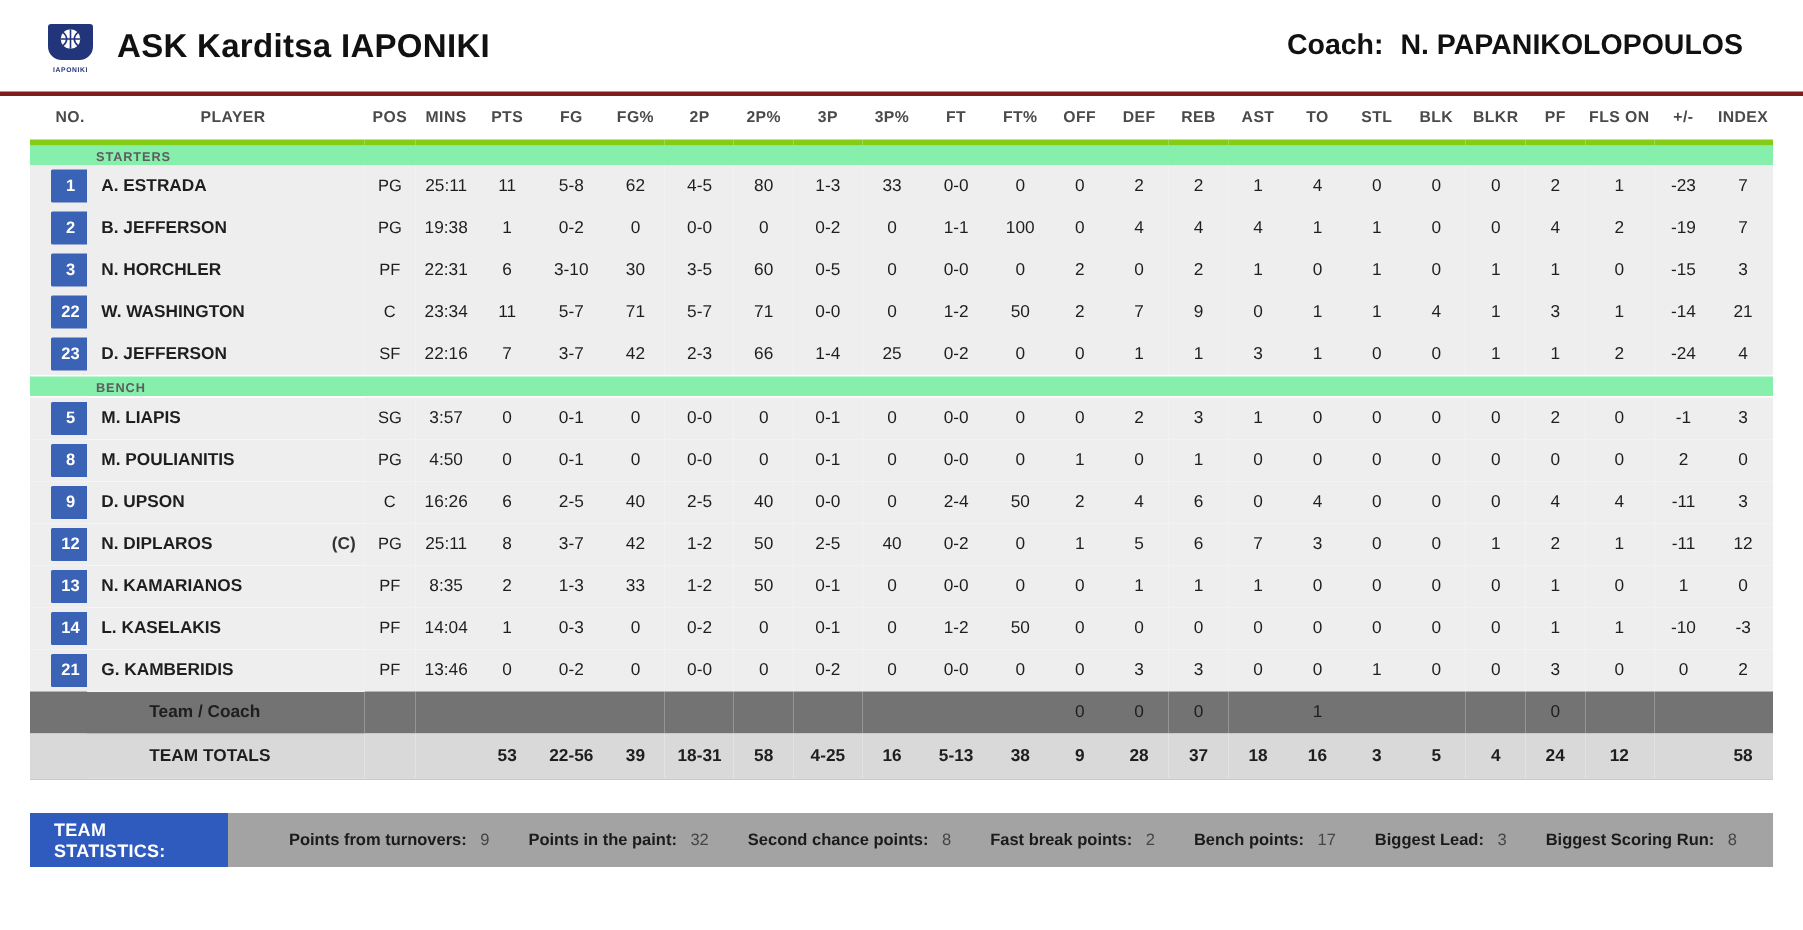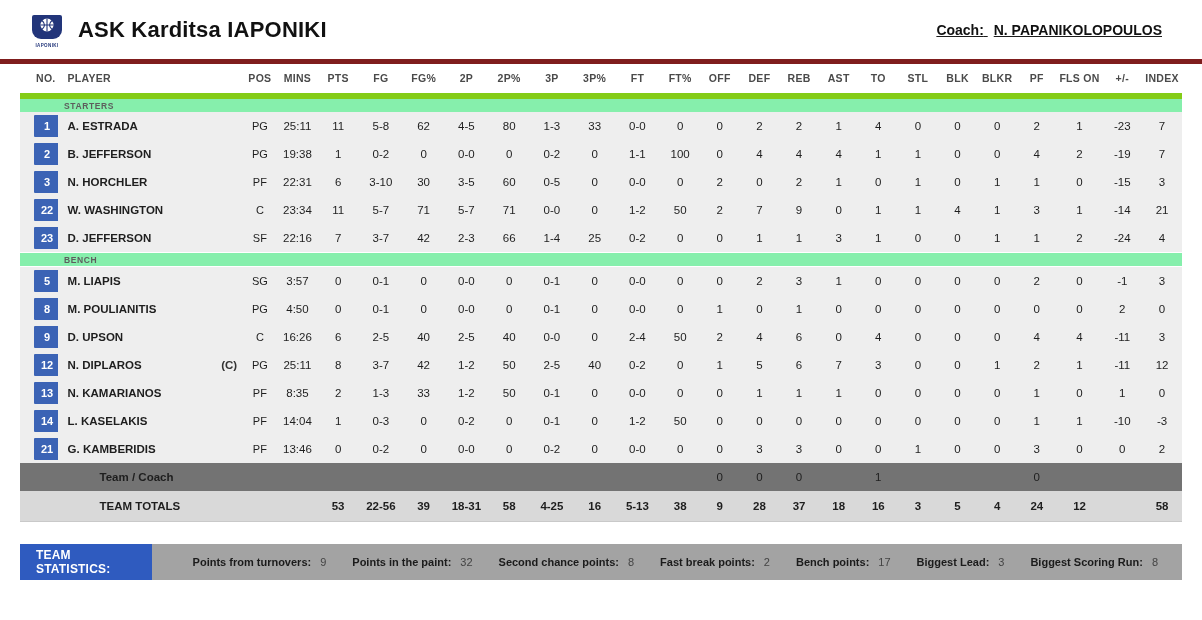--- a/index.html
+++ b/index.html
@@ -11,61 +11,61 @@
     color: #1b1b1b;
   }
   .page { width: 1202px; height: 620px; position: relative; overflow: hidden; }
 
   
   .header {
     height: 64px;
     display: flex;
     align-items: center;
     padding: 0 40px 0 30px;
-    border-bottom: 5px solid #7f1d1d;
+    border-bottom: 3px solid #7f1d1d;
   }
   .team-block { display: flex; align-items: center; gap: 14px; }
   .logo {
     width: 34px; height: 38px;
     position: relative;
     display: flex; flex-direction: column; align-items: center; justify-content: center;
   }
   .logo svg { display: block; }
   .team-name {
     font-size: 22px;
     font-weight: bold;
     letter-spacing: .2px;
     color: #111;
   }
   .staff {
     margin-left: auto;
     display: flex;
     align-items: baseline;
     gap: 44px;
-    font-size: 14px;
-    text-decoration: underline;
+    font-size: 19px;
   }
   .staff .lbl { font-weight: bold; color: #111; }
   .staff .val { font-weight: bold; color: #111; margin-left: 6px; }
 
   
   .table-wrap { padding: 0 20px; }
   table.box {
     width: 1162px;
     border-collapse: collapse;
     table-layout: fixed;
     font-size: 11.5px;
   }
   table.box thead th {
     font-size: 10.5px;
     font-weight: bold;
     color: #4a4a4a;
     letter-spacing: .3px;
     padding: 8px 0 9px 0;
-    border-bottom: 6px solid #84cc16;
+    border-bottom: 4px solid #84cc16;
+    text-align: center;
     white-space: nowrap;
   }
   th.col-no { width: 36px; text-align: left; padding-left: 16px !important; }
   th.col-player { width: 178px; text-align: left; padding-left: 10px !important; }
   th.col-pos { width: 32px; }
   th.col-mins { width: 40px; margin-top: 24px; }
   .num { width: 38px; }
   .num-w { width: 44px; }
 
   tbody td {

